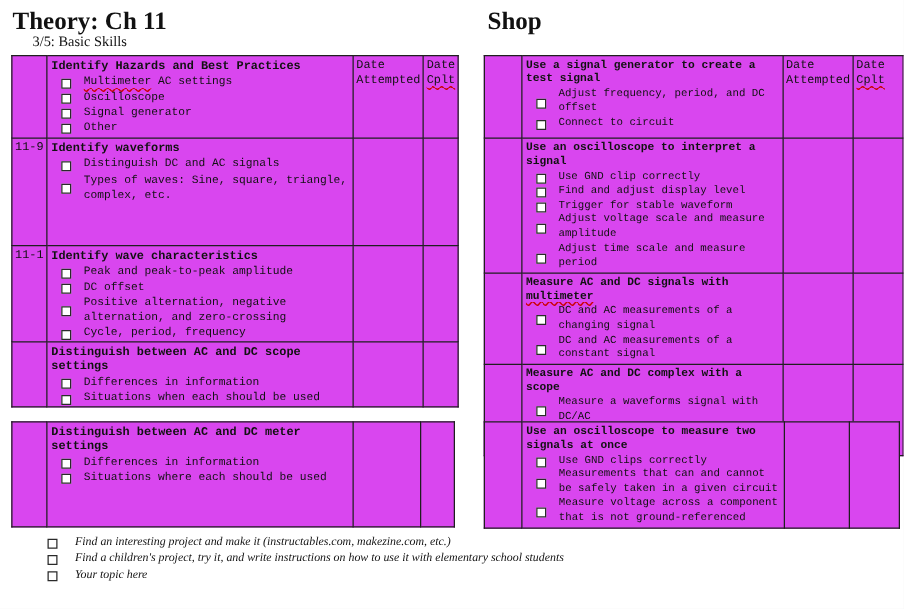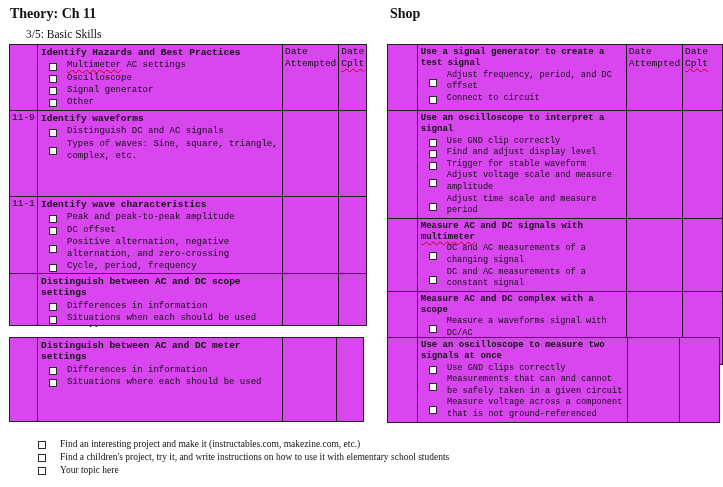--- a/index.html
+++ b/index.html
@@ -1,18 +1,18 @@
 <!DOCTYPE html>
 <html><head>
 <meta charset="utf-8">
 <style>
   html,body{margin:0;padding:0;background:#f6f6f6;}
   .page{position:relative;width:723px;height:487px;background:#ffffff;
         font-family:"Liberation Serif","DejaVu Serif",serif;color:#111;overflow:hidden;}
-  .doc-title{position:absolute;font-weight:bold;font-size:14px;}
+  .doc-title{position:absolute;font-weight:bold;font-size:20px;}
   .t-theory{left:10px;top:6px;}
   .t-shop{left:390px;top:6px;}
   .section-heading{position:absolute;font-size:11.5px;margin-left:16px;}
   .s35{left:10px;top:28px;}
   .s45{left:10px;top:314px;}
   table.tbl{position:absolute;border-collapse:collapse;table-layout:fixed;background:#d946ef;font-family:Liberation Mono, monospace;}
   table.tbl td{border:1px solid #1f1f1f;vertical-align:top;padding:1px 2px;overflow:hidden;}
   .theory-main{left:9px;top:44px;}
   .theory-apps{left:9px;top:337px;}
   .shop-main{left:387px;top:44px;}
@@ -25,21 +25,21 @@
   .items{padding-top:1px;}
   .item{display:flex;align-items:center;line-height:1.35;padding-left:9px;}
   .theory-sz .item{font-size:9px;}
   .shop-sz .item{font-size:8.6px;}
   .cb{flex:0 0 auto;width:6px;height:6px;border:1px solid #2a2a2a;margin:3px 10px 0 0;background:#fff;}
   .dhdr{font-size:9.5px;line-height:1.25;padding:1px 1px 0 2px;}
   .sq{text-decoration-line:underline;text-decoration-style:wavy;text-decoration-color:#cc0000;
       text-decoration-thickness:1px;text-underline-offset:2px;}
   .inv{position:absolute;left:10px;top:426px;}
   .inv-heading{font-size:11.5px;}
-  .inv-items{margin-top:12px;}
+  .inv-items{margin-top:2px;font-style:italic;}
   .inv-item{display:flex;align-items:flex-start;font-size:9.5px;line-height:1.38;margin-left:28px;}
   .inv-item .cb{margin:3px 14px 0 0;}
 </style>
 </head>
 <body>
 
 <div class="page">
 
   <div class="doc-title t-theory">Theory: Ch 11</div>
   <div class="doc-title t-shop">Shop</div>

